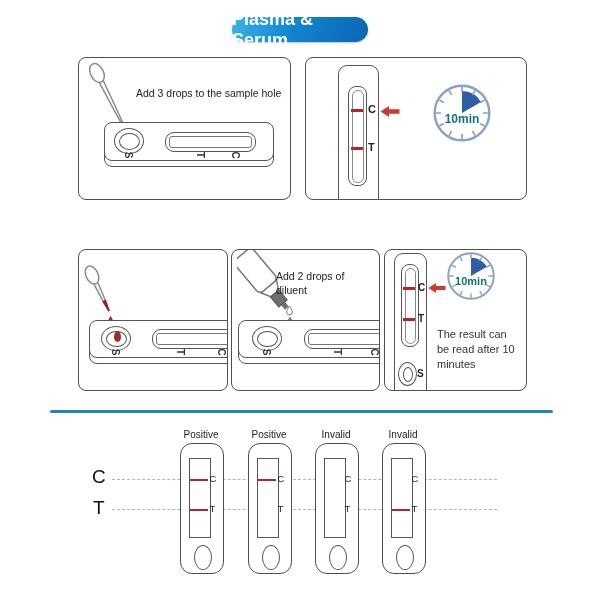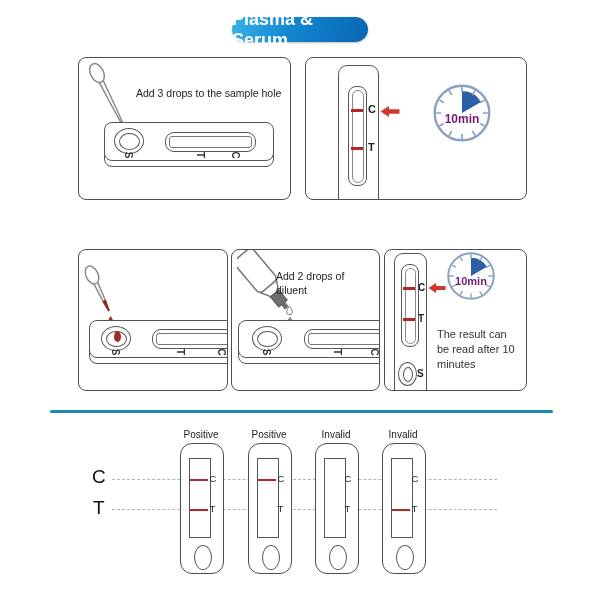--- a/index.html
+++ b/index.html
@@ -20,21 +20,21 @@
   .win-o{position:absolute;border:1.2px solid #555;border-radius:9px;background:#fff;}
   .win-i{position:absolute;inset:3px;border:1px solid #777;border-radius:3px;background:#fff;}
   .rot-letter{position:absolute;font-size:10px;font-weight:700;color:#333;transform:rotate(90deg);line-height:10px;}
   
   .cass-v{position:absolute;border:1.4px solid #555;border-radius:9px 9px 0 0;background:#fff;}
   .strip-o{position:absolute;border:1.2px solid #555;border-radius:8px;background:#fff;}
   .strip-i{position:absolute;inset:2.5px;border:1px solid #888;border-radius:6px;}
   .rline{position:absolute;height:2.5px;background:#b2262c;}
   .v-letter{position:absolute;font-size:11px;font-weight:700;color:#222;line-height:11px;}
   .clock{position:absolute;}
-  .clock-label{position:absolute;left:0;right:0;top:29px;text-align:center;font-size:12px;font-weight:bold;color:#701a75;}
+  .clock-label{position:absolute;left:0;right:0;top:29px;text-align:center;font-size:12px;font-weight:bold;color:#0f766e;}
   .clock.sm .clock-label{top:24px;font-size:11px;}
   .drop-red{position:absolute;background:#a02c28;border-radius:50% 50% 50% 50%/55% 55% 45% 45%;}
   
   .divider{position:absolute;left:50px;top:410px;width:503px;height:3px;background:#1f87b5;border-radius:2px;}
   
   .big-letter{position:absolute;font-size:19px;color:#111;line-height:20px;}
   .dot{position:absolute;width:385px;left:112px;border-top:1.6px dashed #b5b5b5;}
   .rc-label{position:absolute;width:70px;text-align:center;font-size:10px;color:#222;}
   .rc{position:absolute;width:42px;height:129px;border:1.4px solid #4d4d4d;border-radius:12px;background:#fff;}
   .rc-win{position:absolute;left:8px;top:14px;width:20px;height:78px;border:1.2px solid #555;background:#fff;}

